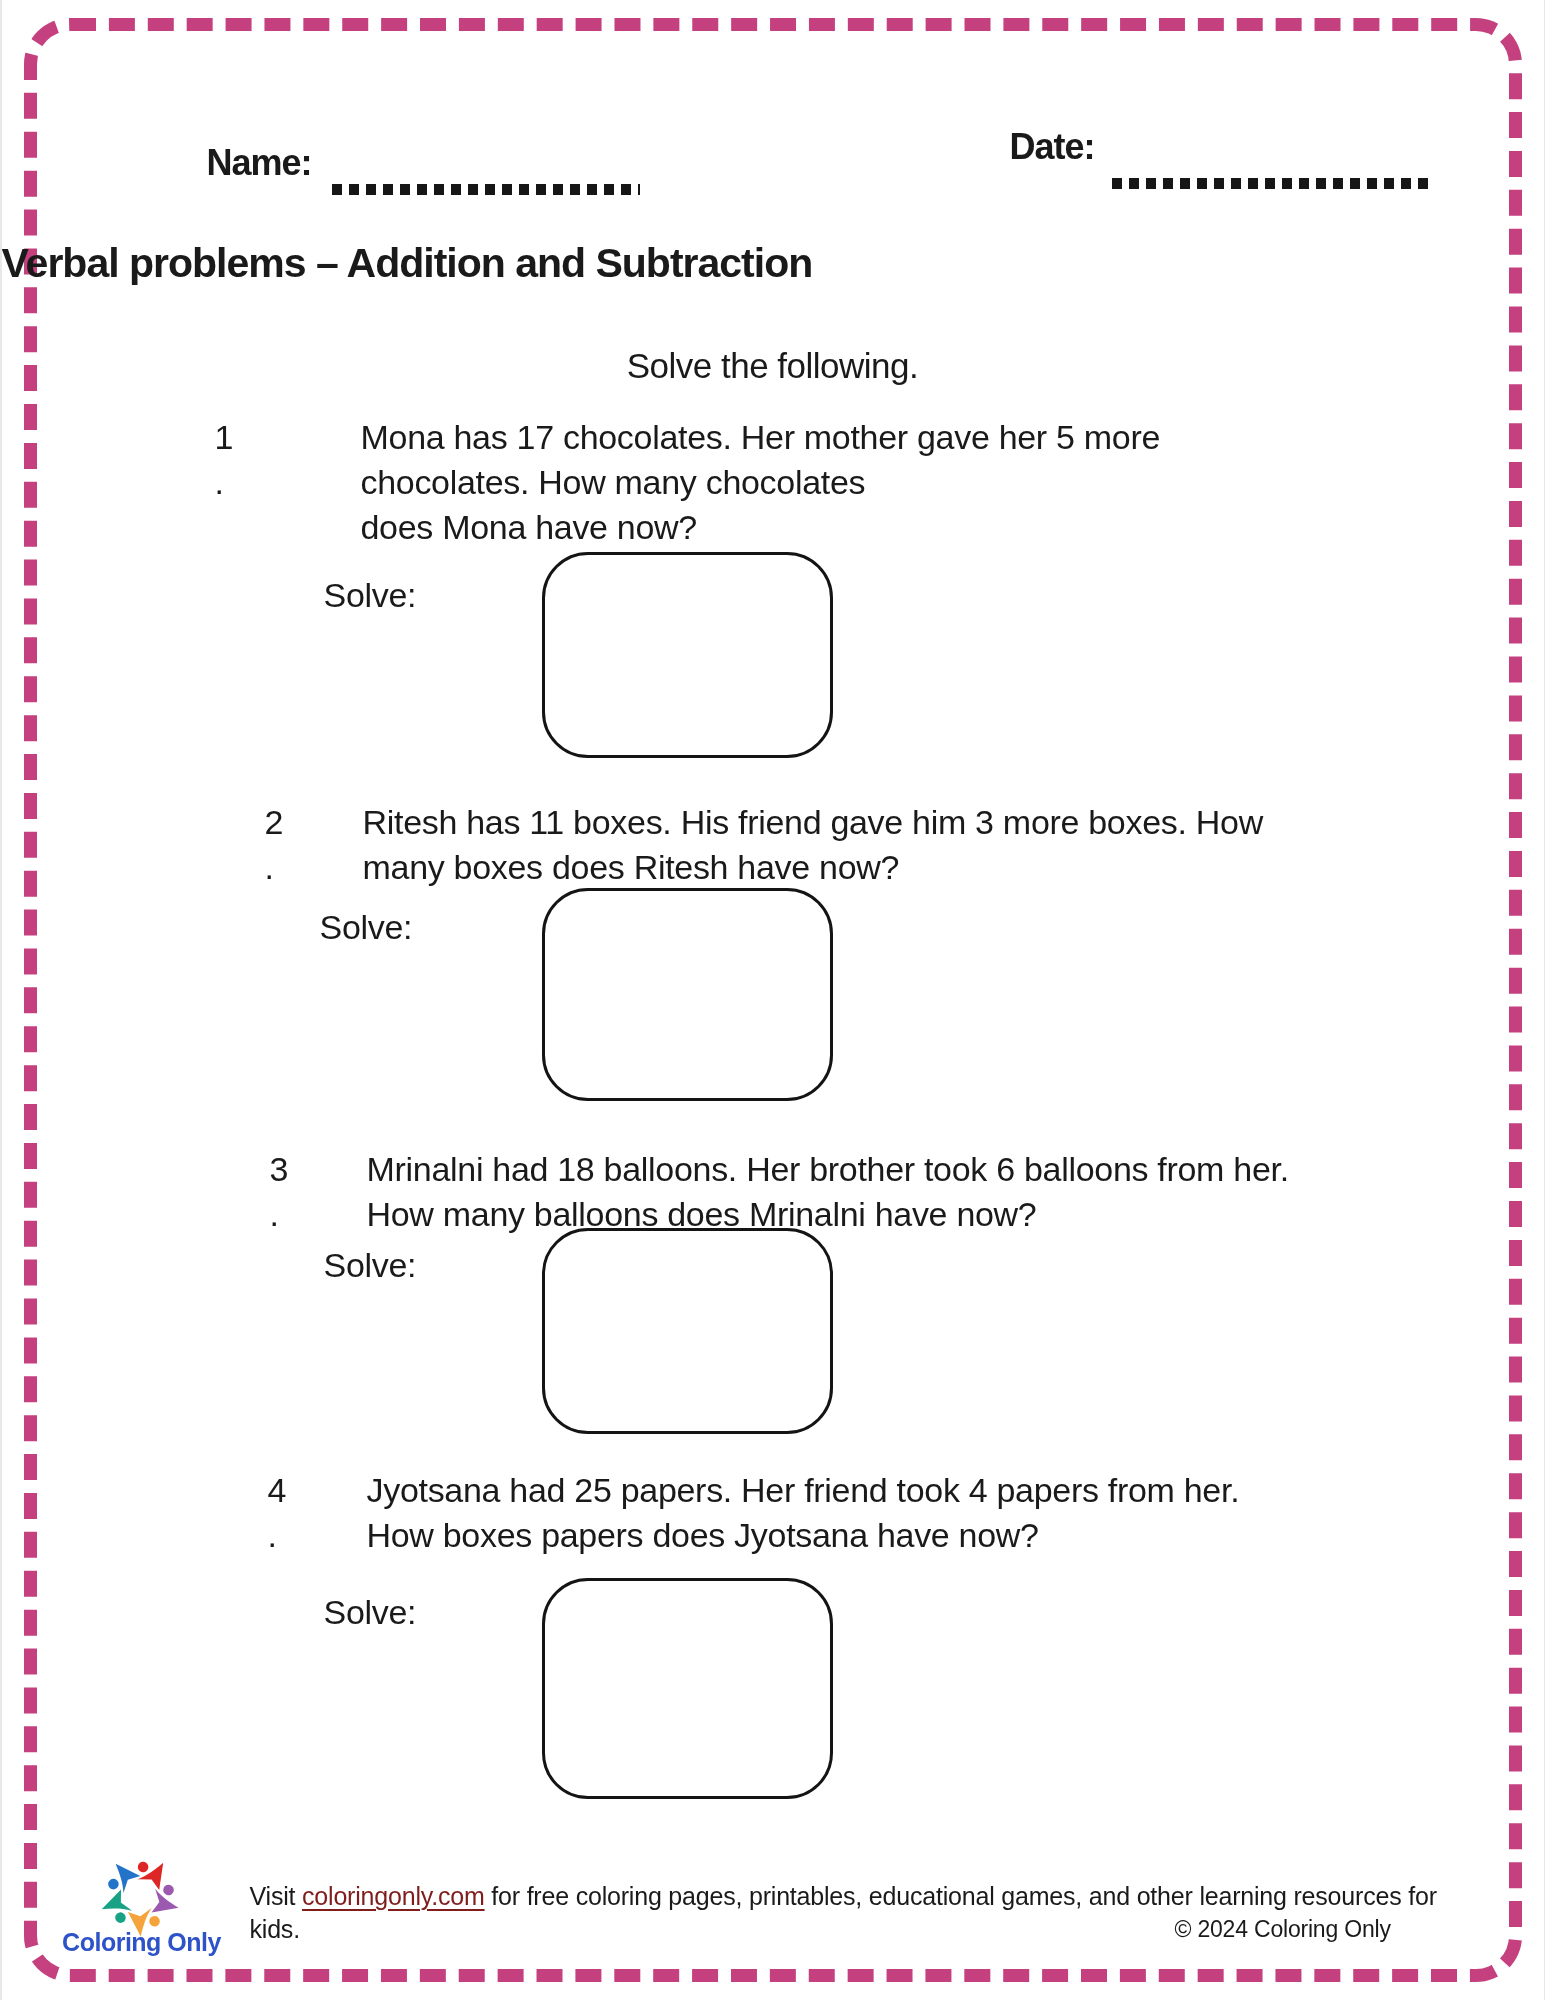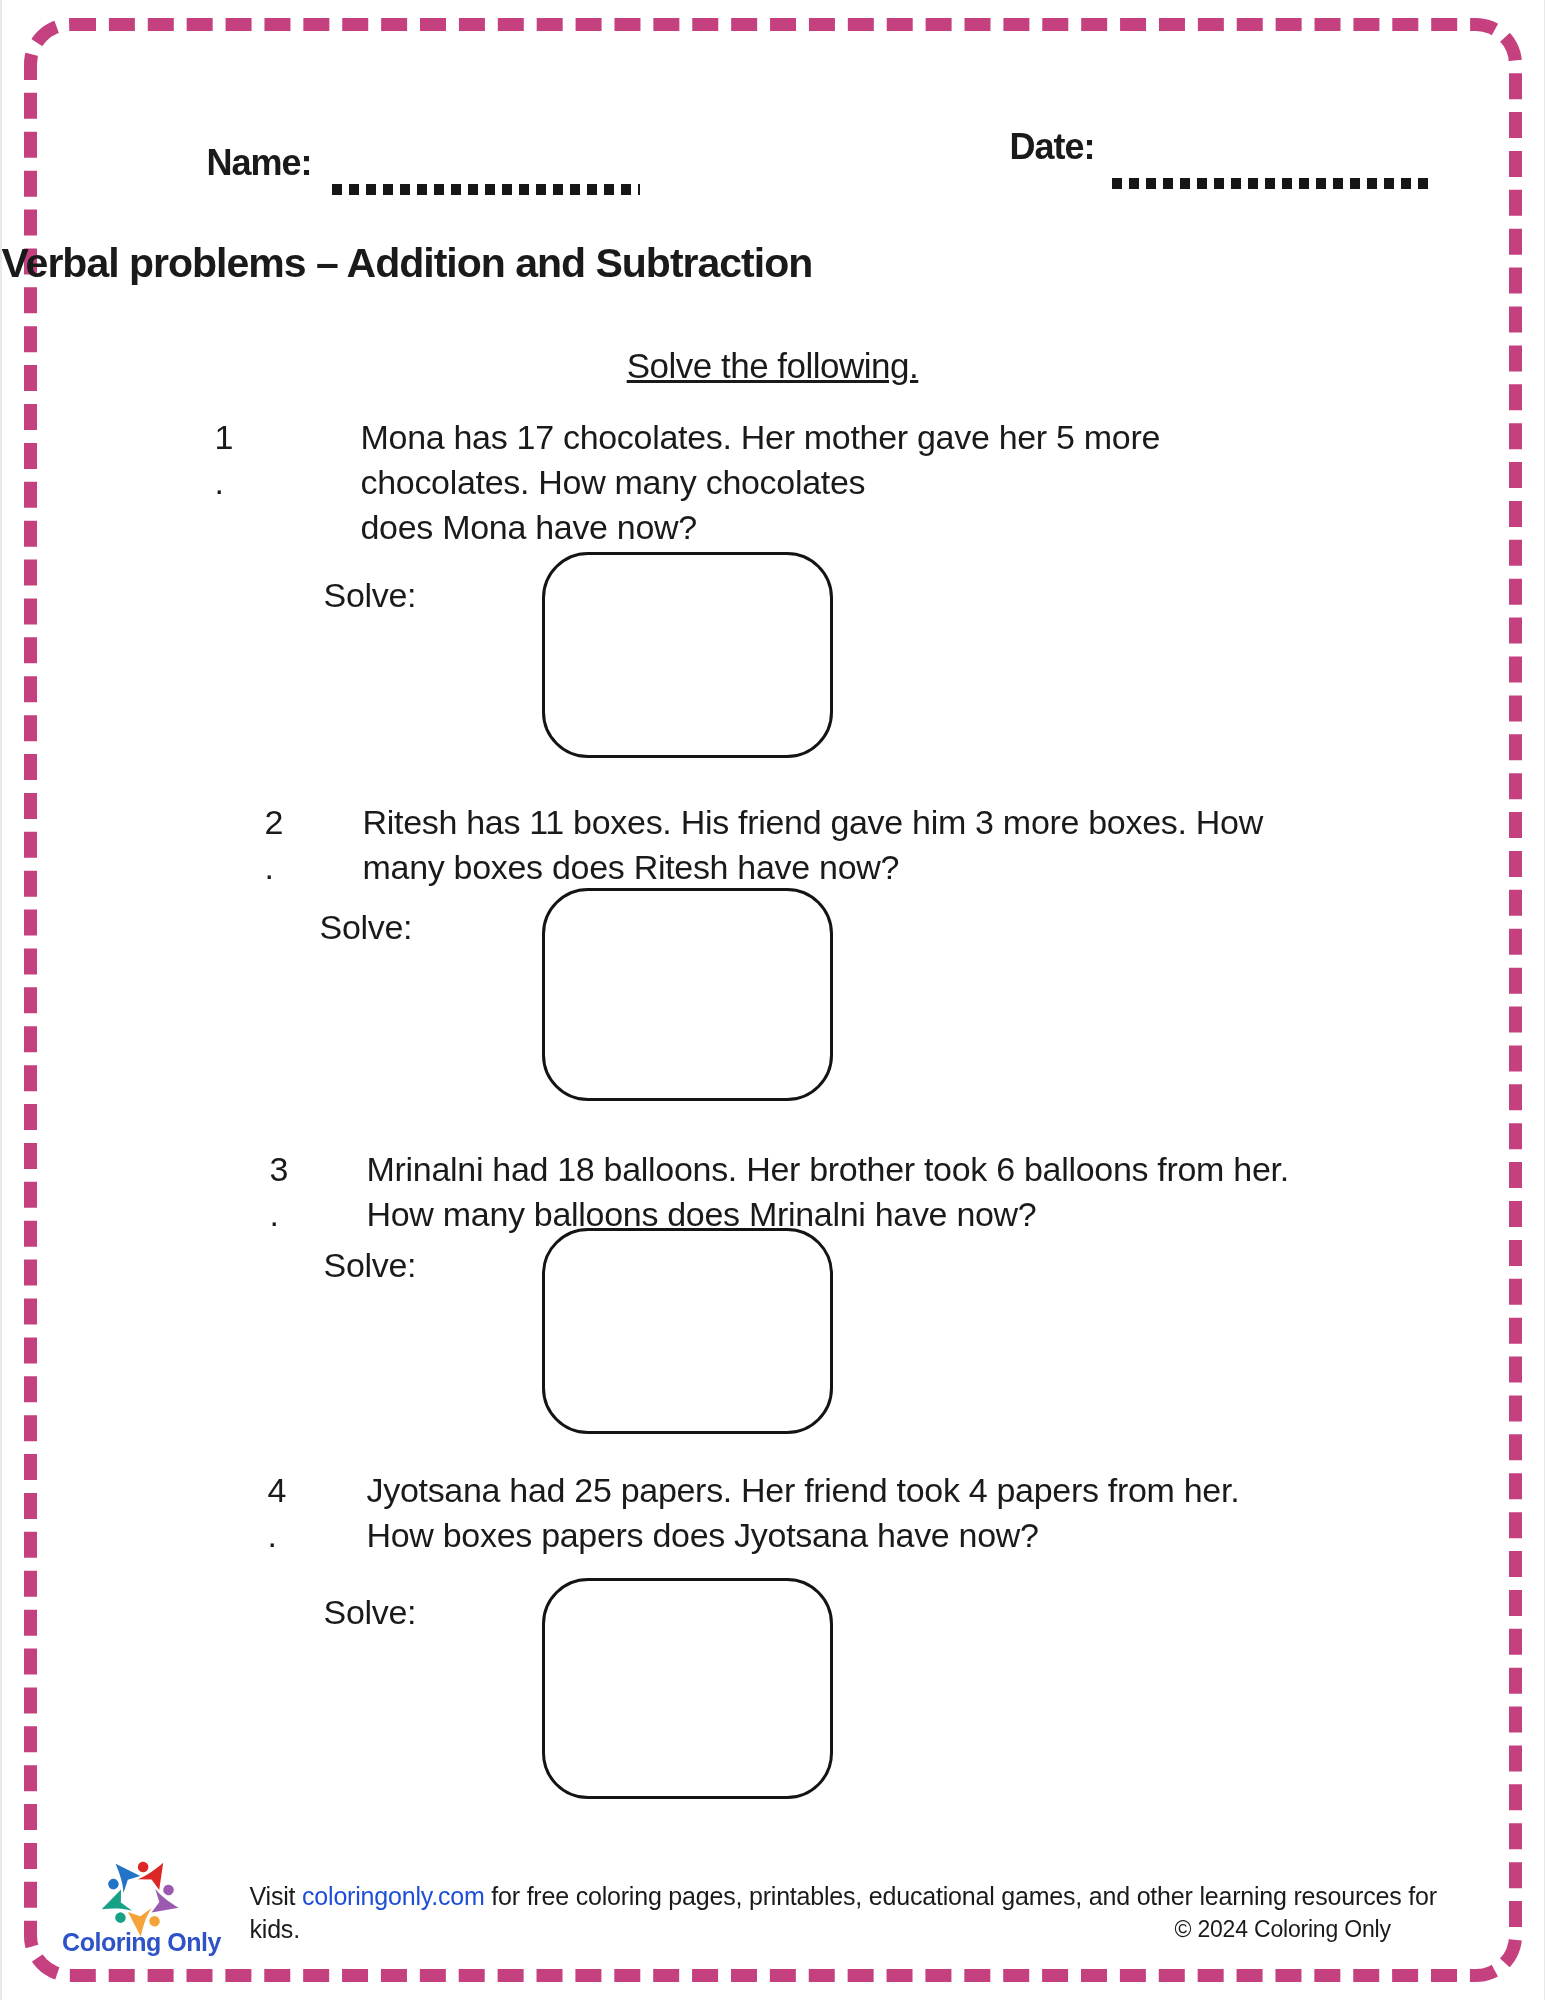--- a/index.html
+++ b/index.html
@@ -33,21 +33,21 @@
   .name-line{left:330px;top:184px;width:308px;}
   .date-line{left:1110px;top:178px;width:316px;}
   .title{
     position:absolute;left:0;top:240px;width:100%;
     text-align:left;
     font-size:41px;font-weight:800;letter-spacing:-1px;
   }
   .subtitle{
     position:absolute;left:0;top:346px;width:100%;
     text-align:center;
-    font-size:35px;font-weight:400;letter-spacing:-0.5px;text-decoration:underline;
+    font-size:35px;font-weight:400;letter-spacing:-0.5px;
   }
   
   .p-marker{
     position:absolute;width:46px;
     font-size:34px;line-height:45px;letter-spacing:-0.3px;
   }
   .p-lines{
     position:absolute;
     font-size:34px;line-height:45px;letter-spacing:-0.3px;
     white-space:nowrap;
@@ -77,23 +77,24 @@
     position:absolute;left:60px;top:1928px;width:160px;
     text-align:center;
     font-size:25px;font-weight:700;color:#2e52c8;letter-spacing:-0.5px;
   }
   .footer-note{
     position:absolute;left:248px;top:1880px;width:1180px;
     font-size:25px;line-height:33px;letter-spacing:-0.2px;
   }
   .footer-note .line{white-space:nowrap;}
   .footer-link{
+    text-decoration:underline;
     text-underline-offset:4px;
     text-decoration-thickness:2px;
-    color:#1d4ed8;
+    color:#7f1d1d;
     cursor:pointer;
   }
   .copyright{
     position:absolute;left:1173px;top:1916px;
     font-size:23px;letter-spacing:-0.2px;text-align:right;
   }
 </style>
 </head>
 <body>
 

